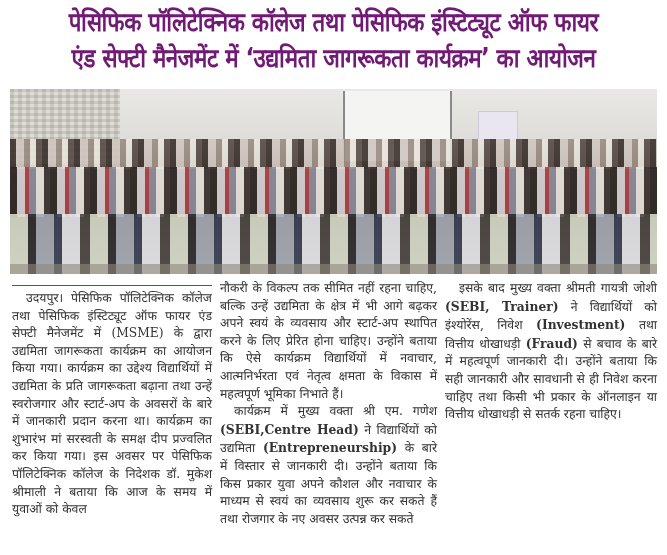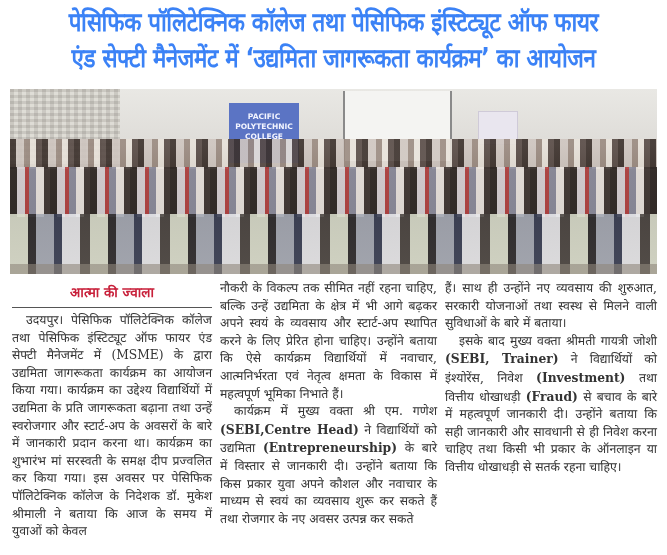--- a/index.html
+++ b/index.html
@@ -3,21 +3,21 @@
 <meta charset="utf-8">
 <style>
   html, body { margin: 0; padding: 0; }
   body {
     width: 667px; height: 555px; background: #ffffff; position: relative; overflow: hidden;
     font-family: "DejaVu Serif", "Liberation Serif", serif; color: #2a2a2a;
   }
   .headline {
     position: absolute; left: 0; top: 4px; width: 667px; text-align: center;
     font-family: "DejaVu Sans", "Liberation Sans", sans-serif; font-weight: bold;
-    color: #3b82f6; letter-spacing: -0.5px;
+    color: #701a75; letter-spacing: -0.5px;
   }
   .headline .hl { display: block; font-size: 26px; line-height: 36px; white-space: nowrap; transform: scaleX(0.86); transform-origin: center; }
   .photo {
     position: absolute; left: 10px; top: 89px; width: 647px; height: 185px; overflow: hidden;
     background: linear-gradient(180deg, #e9e8e4 0%, #dedcd8 30%, #6f6760 45%, #4e4742 70%, #8a847b 100%);
   }
   .photo .wall-left {
     position: absolute; left: 0; top: 0; width: 110px; height: 75px;
     background: repeating-linear-gradient(90deg, #d5d3cf 0 4px, #eeede9 4px 8px),
                 repeating-linear-gradient(0deg, #d5d3cf 0 3px, #eeede9 3px 6px);
@@ -64,39 +64,32 @@
 <body>
 
 <div class="headline">
   <span class="hl">पेसिफिक पॉलिटेक्निक कॉलेज तथा पेसिफिक इंस्टिट्यूट ऑफ फायर</span>
   <span class="hl">एंड सेफ्टी मैनेजमेंट में ‘उद्यमिता जागरूकता कार्यक्रम’ का आयोजन</span>
 </div>
 
 <div class="photo">
   <div class="wall-left"></div>
   <div class="screen"></div>
-  <div class="banner">
-    <div>PACIFIC</div>
-    <div>POLYTECHNIC</div>
-    <div>COLLEGE</div>
-  </div>
   <div class="poster"></div>
   <div class="crowd-back"></div>
   <div class="crowd-mid"></div>
   <div class="crowd-front"></div>
   <div class="floor"></div>
 </div>
 
 <div class="col col1">
-  <span class="byline">आत्मा की ज्वाला</span>
   <div class="rule"></div>
   <p class="indent">उदयपुर। पेसिफिक पॉलिटेक्निक कॉलेज तथा पेसिफिक इंस्टिट्यूट ऑफ फायर एंड सेफ्टी मैनेजमेंट में (MSME) के द्वारा उद्यमिता जागरूकता कार्यक्रम का आयोजन किया गया। कार्यक्रम का उद्देश्य विद्यार्थियों में उद्यमिता के प्रति जागरूकता बढ़ाना तथा उन्हें स्वरोजगार और स्टार्ट-अप के अवसरों के बारे में जानकारी प्रदान करना था। कार्यक्रम का शुभारंभ मां सरस्वती के समक्ष दीप प्रज्वलित कर किया गया। इस अवसर पर पेसिफिक पॉलिटेक्निक कॉलेज के निदेशक डॉ. मुकेश श्रीमाली ने बताया कि आज के समय में युवाओं को केवल</p>
 </div>
 
 <div class="col col2">
   <p>नौकरी के विकल्प तक सीमित नहीं रहना चाहिए, बल्कि उन्हें उद्यमिता के क्षेत्र में भी आगे बढ़कर अपने स्वयं के व्यवसाय और स्टार्ट-अप स्थापित करने के लिए प्रेरित होना चाहिए। उन्होंने बताया कि ऐसे कार्यक्रम विद्यार्थियों में नवाचार, आत्मनिर्भरता एवं नेतृत्व क्षमता के विकास में महत्वपूर्ण भूमिका निभाते हैं।</p>
   <p class="indent"><span>कार्यक्रम में मुख्य वक्ता श्री एम. गणेश </span><span class="bold">(SEBI,Centre Head)</span><span> ने विद्यार्थियों को उद्यमिता </span><span class="bold">(Entrepreneurship)</span><span> के बारे में विस्तार से जानकारी दी। उन्होंने बताया कि किस प्रकार युवा अपने कौशल और नवाचार के माध्यम से स्वयं का व्यवसाय शुरू कर सकते हैं तथा रोजगार के नए अवसर उत्पन्न कर सकते</span></p>
 </div>
 
 <div class="col col3">
-  <p>हैं। साथ ही उन्होंने नए व्यवसाय की शुरुआत, सरकारी योजनाओं तथा स्वस्थ से मिलने वाली सुविधाओं के बारे में बताया।</p>
   <p class="indent"><span>इसके बाद मुख्य वक्ता श्रीमती गायत्री जोशी </span><span class="bold">(SEBI, Trainer)</span><span> ने विद्यार्थियों को इंश्योरेंस, निवेश </span><span class="bold">(Investment)</span><span> तथा वित्तीय धोखाधड़ी </span><span class="bold">(Fraud)</span><span> से बचाव के बारे में महत्वपूर्ण जानकारी दी। उन्होंने बताया कि सही जानकारी और सावधानी से ही निवेश करना चाहिए तथा किसी भी प्रकार के ऑनलाइन या वित्तीय धोखाधड़ी से सतर्क रहना चाहिए।</span></p>
 </div>
 
 </body></html>

